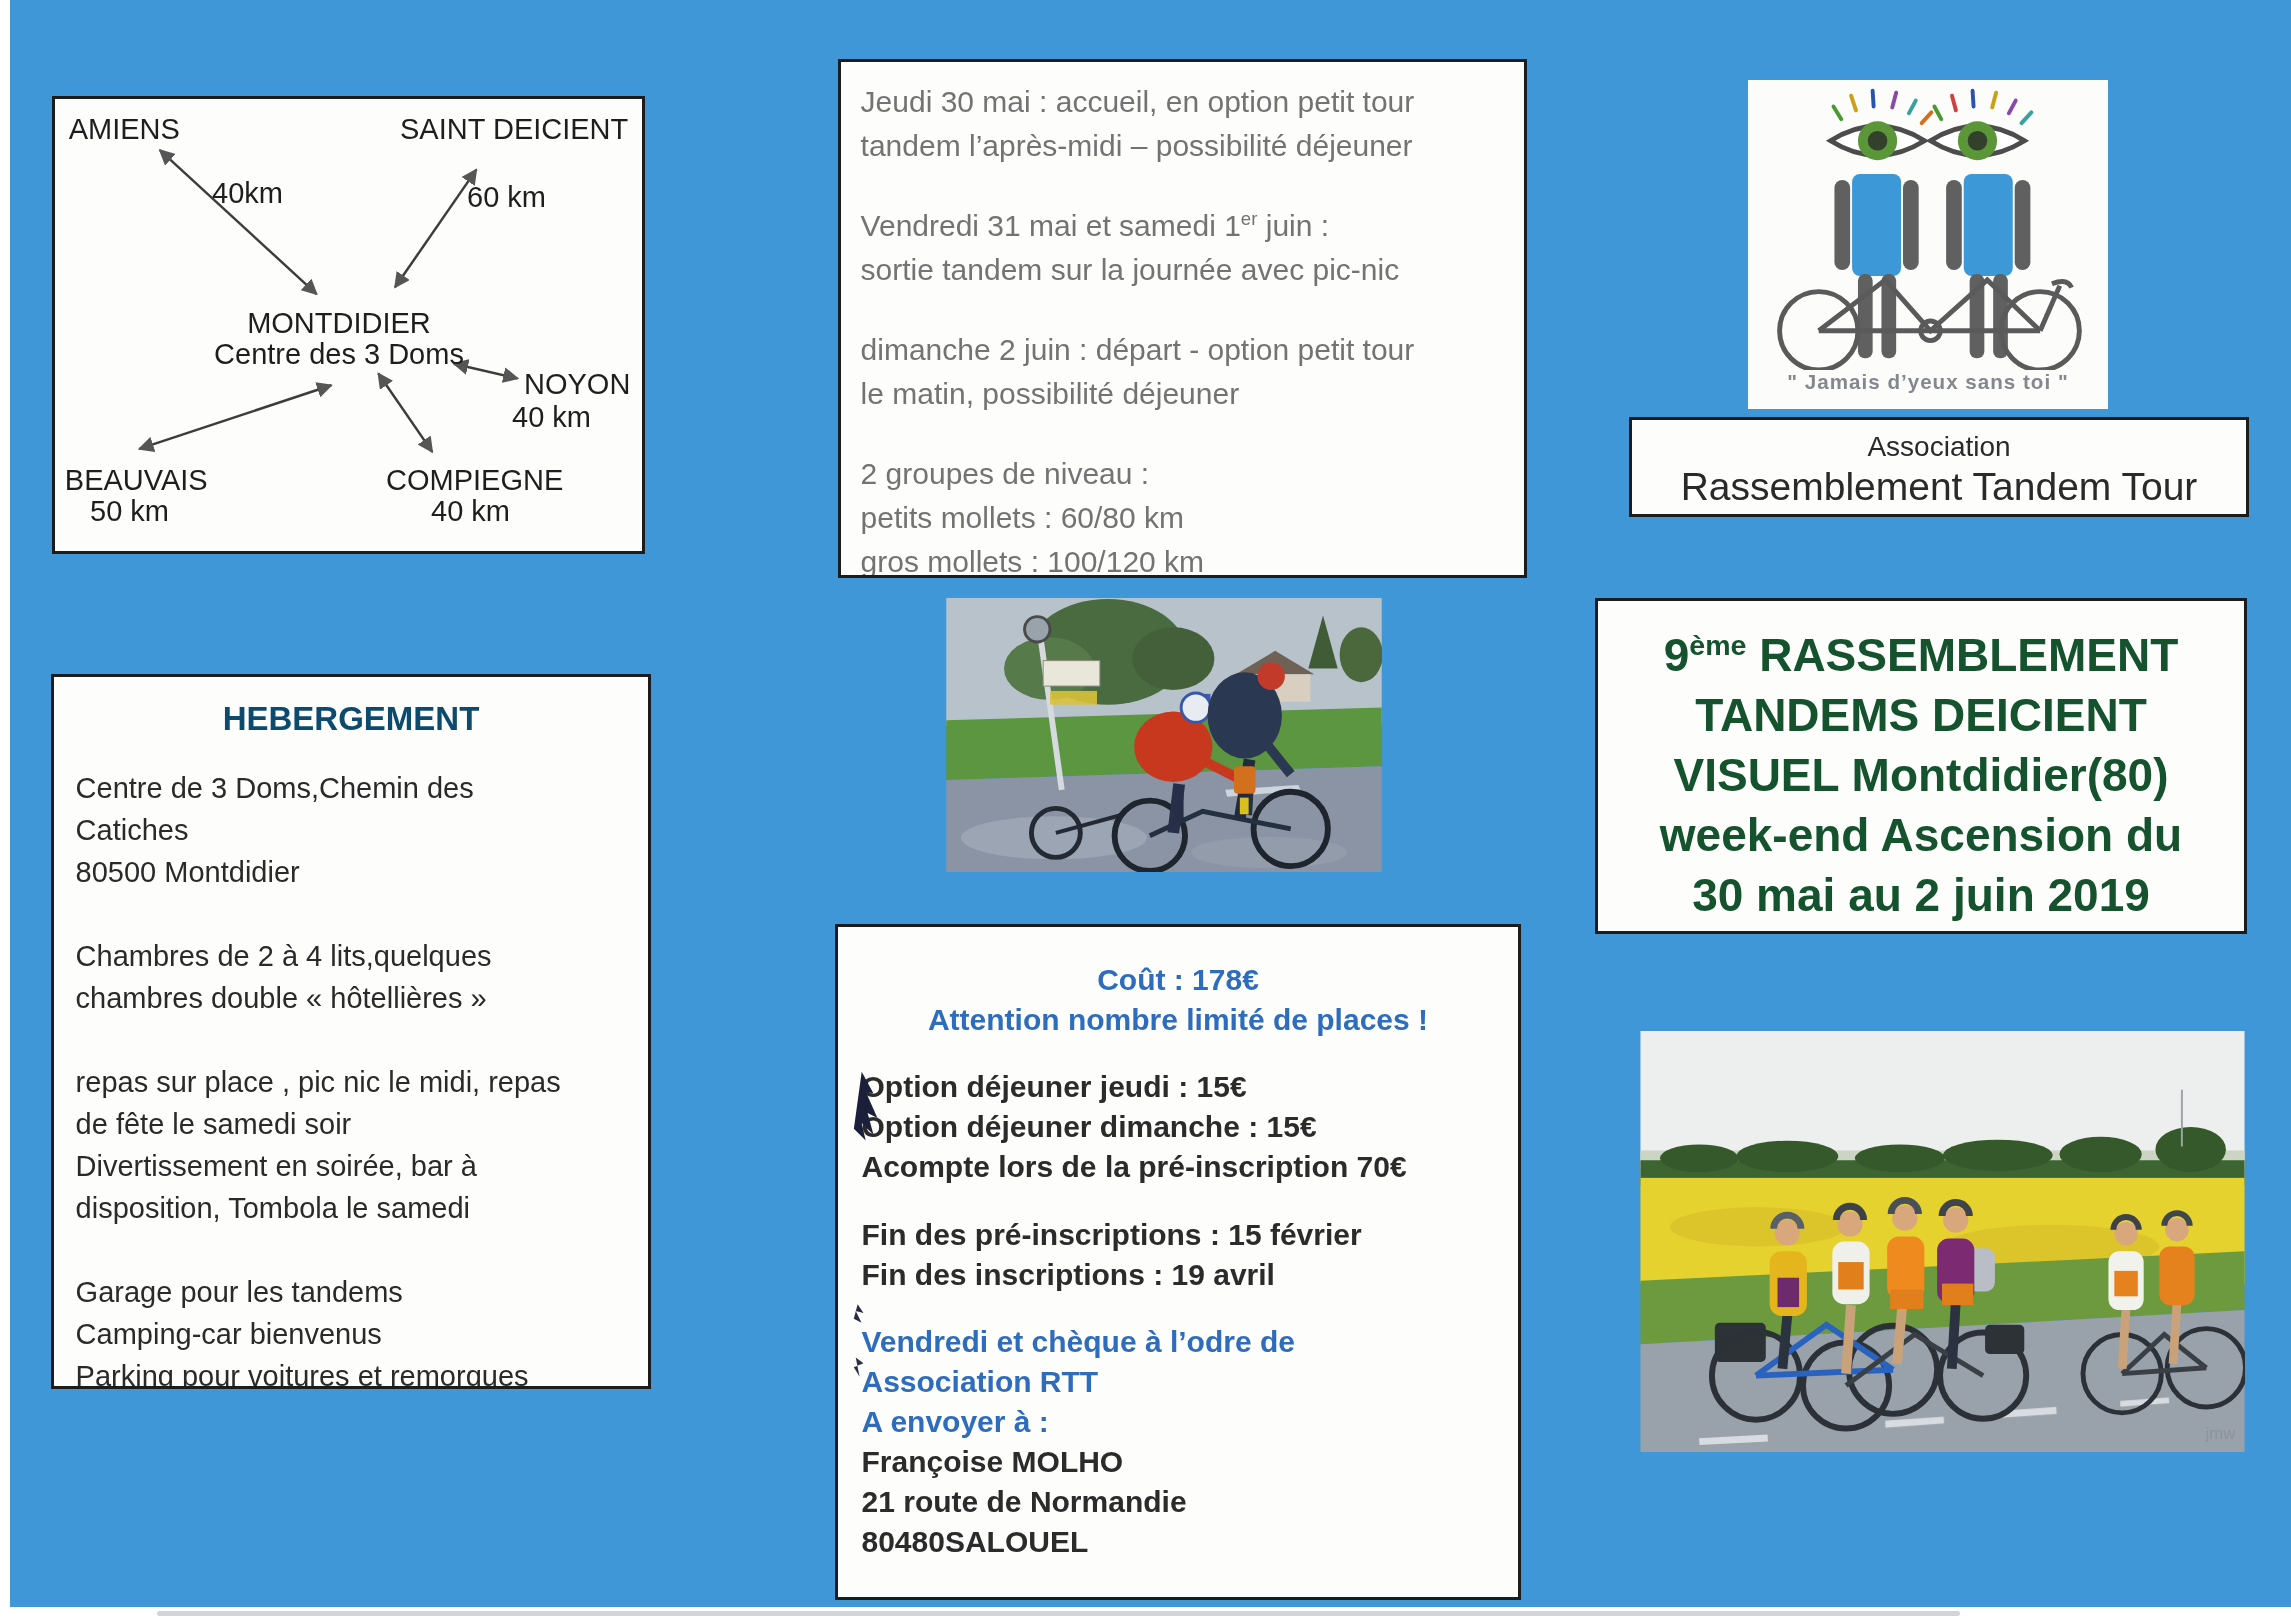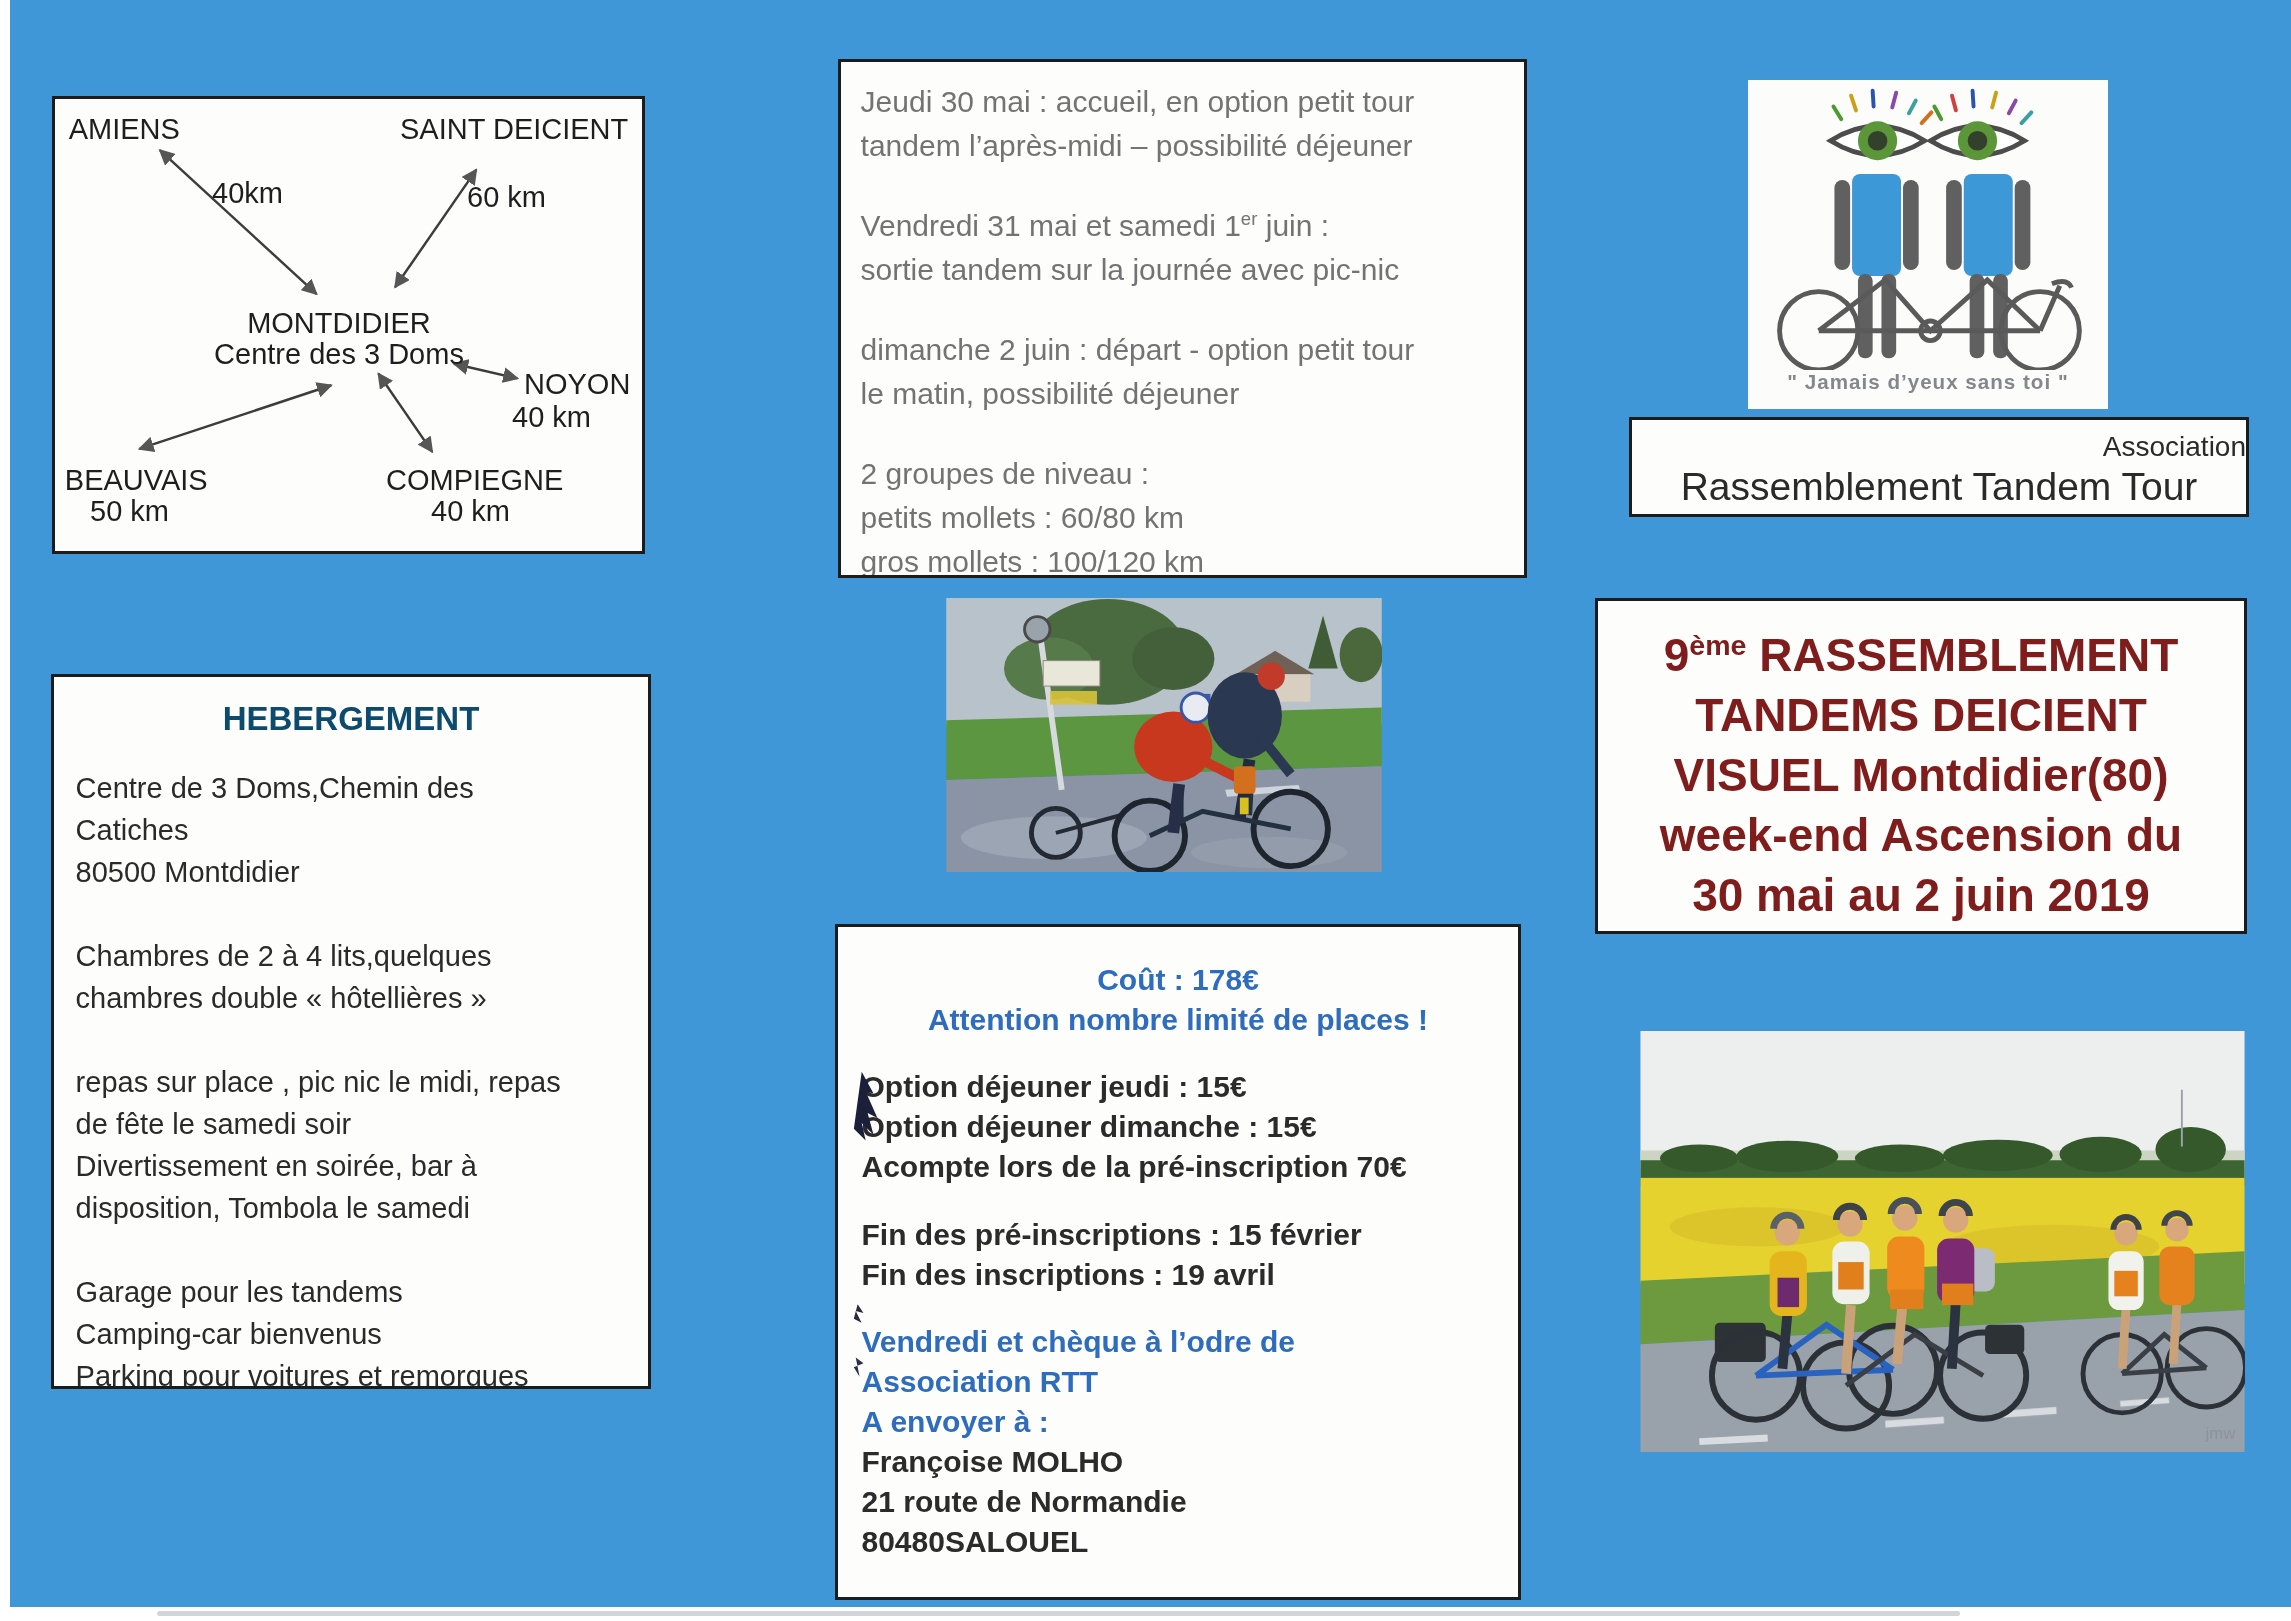--- a/index.html
+++ b/index.html
@@ -21,25 +21,25 @@
   .spar{margin-bottom:36px;}
   .spar:last-child{margin-bottom:0;}
   sup{font-size:0.62em;vertical-align:super;line-height:0;}
 
   
   .logo-box{position:absolute;left:1748px;top:80px;width:360px;height:329px;background:#fcfcfb;}
   .logo-caption{position:absolute;left:0;right:0;top:290px;text-align:center;font-size:20.6px;font-weight:bold;color:#84888d;letter-spacing:1px;white-space:nowrap;}
 
   
   .assoc-box{left:1629px;top:417px;width:620px;height:100px;text-align:center;color:#2a2a2a;}
-  .assoc-l1{margin-top:9.8px;font-size:28px;line-height:33px;text-align:right;}
+  .assoc-l1{margin-top:9.8px;font-size:28px;line-height:33px;}
   .assoc-l2{font-size:39px;line-height:47px;}
 
   
-  .title-box{left:1595px;top:598px;width:652px;height:336px;text-align:center;color:#7f1d1d;font-weight:bold;padding-top:23.5px;}
+  .title-box{left:1595px;top:598px;width:652px;height:336px;text-align:center;color:#14532d;font-weight:bold;padding-top:23.5px;}
   .title-line{font-size:46px;line-height:60px;white-space:nowrap;}
 
   
   .heb-box{left:51px;top:674px;width:600px;height:715px;padding:19.6px 21.6px;color:#2a2a2a;}
   .heb-title{text-align:center;color:#0c4a6e;font-weight:bold;font-size:33px;line-height:43px;margin-bottom:27.4px;}
   .hline{font-size:29px;line-height:42px;min-height:42px;white-space:nowrap;}
 
   
   .photo{position:absolute;overflow:hidden;}
   .photo1{left:946px;top:598px;width:436px;height:274px;}

